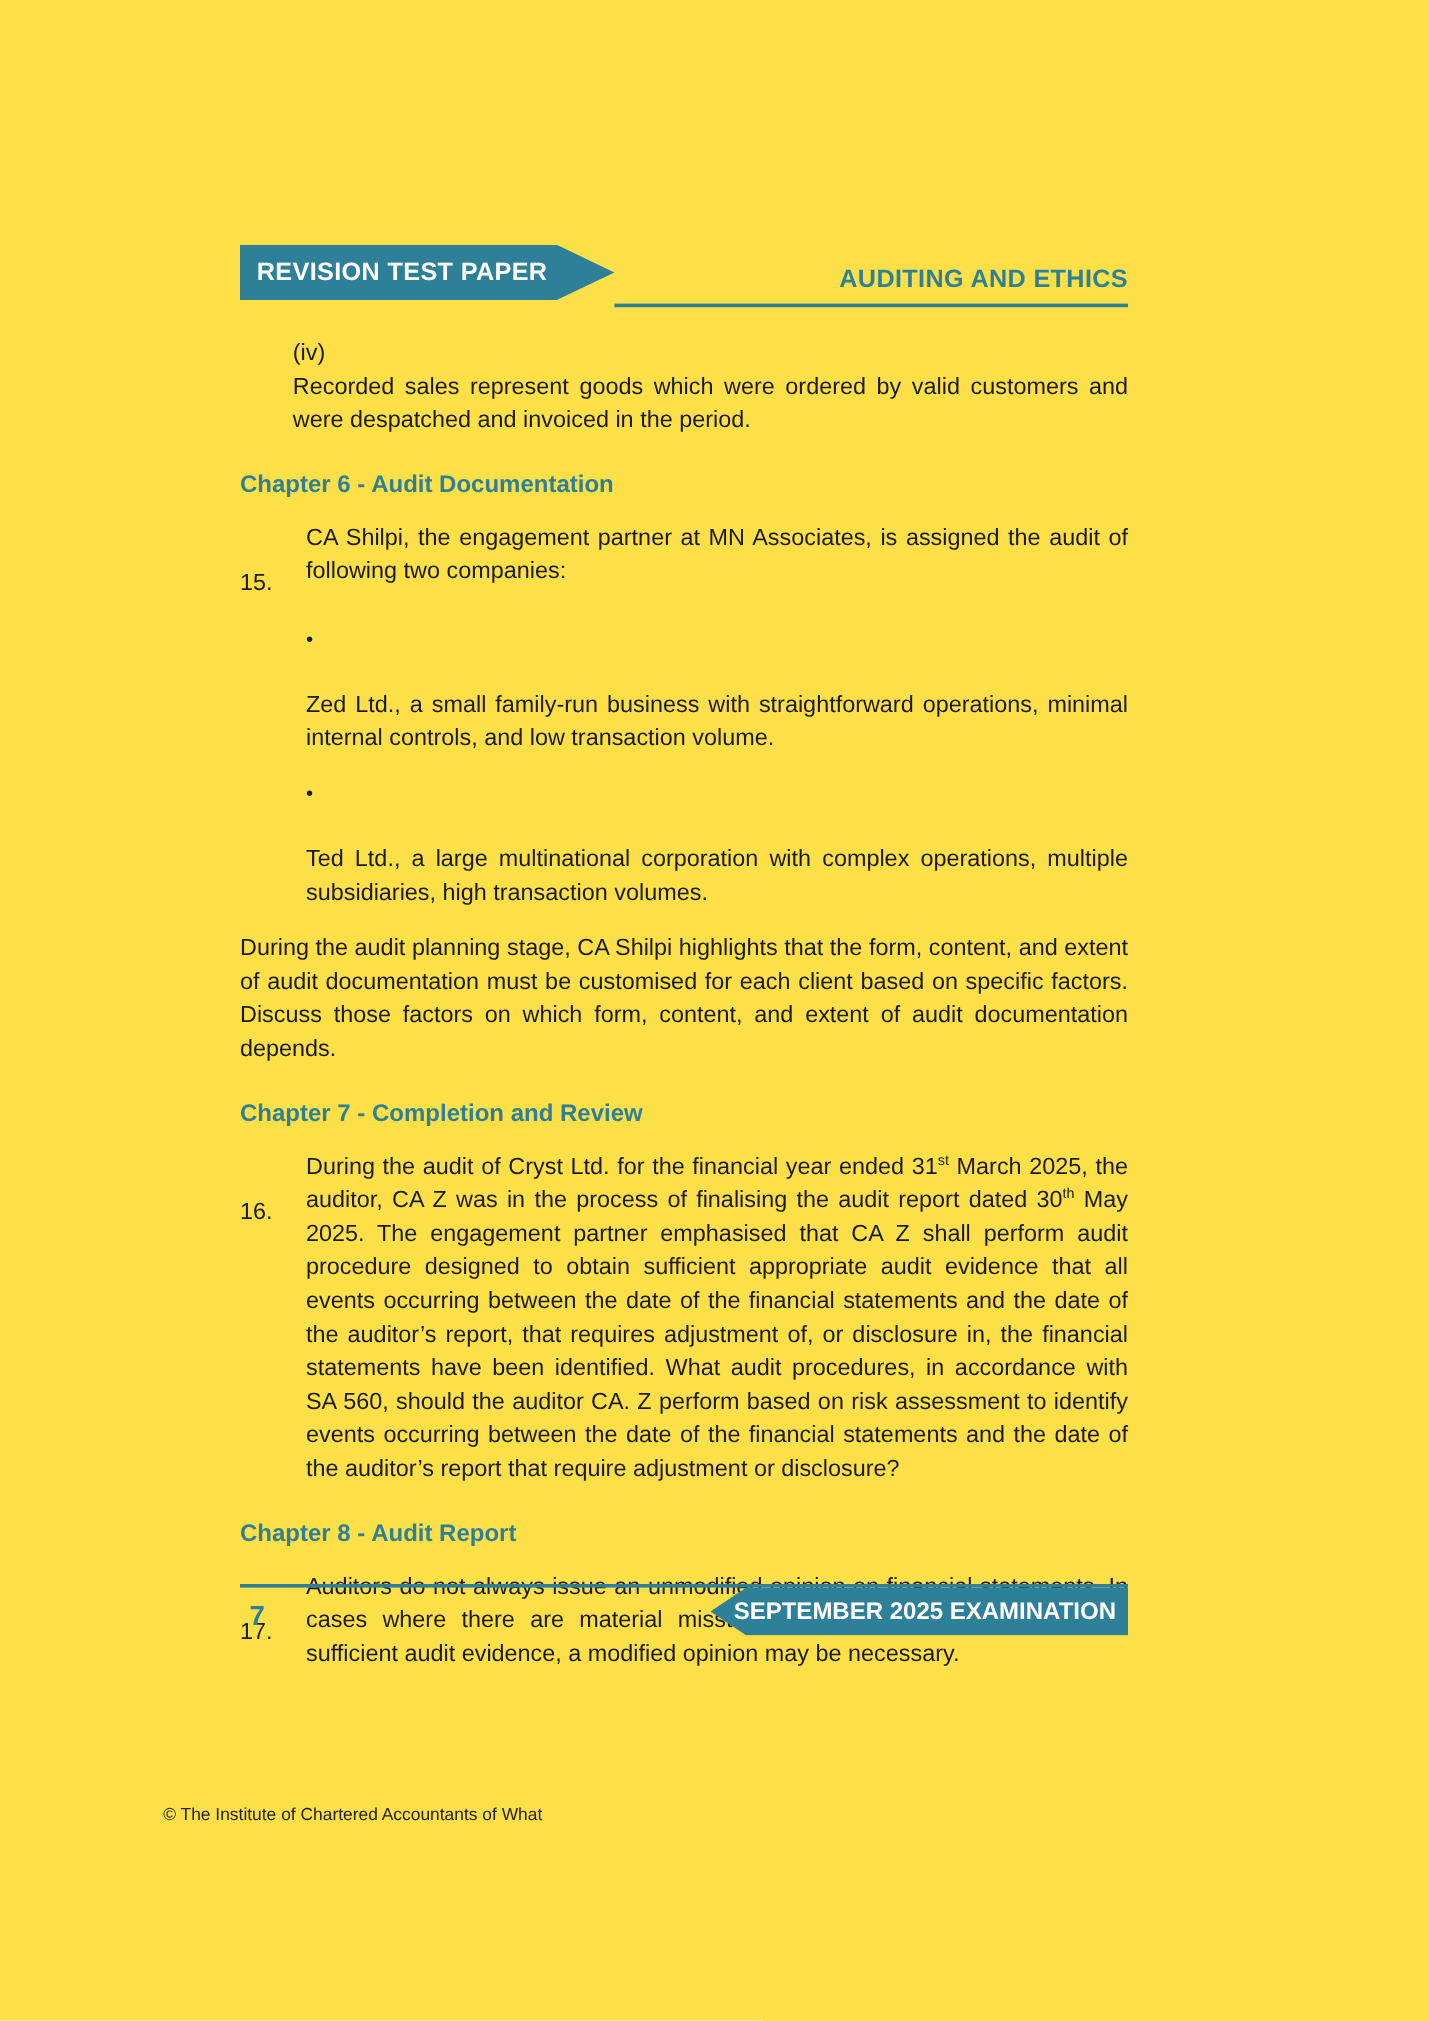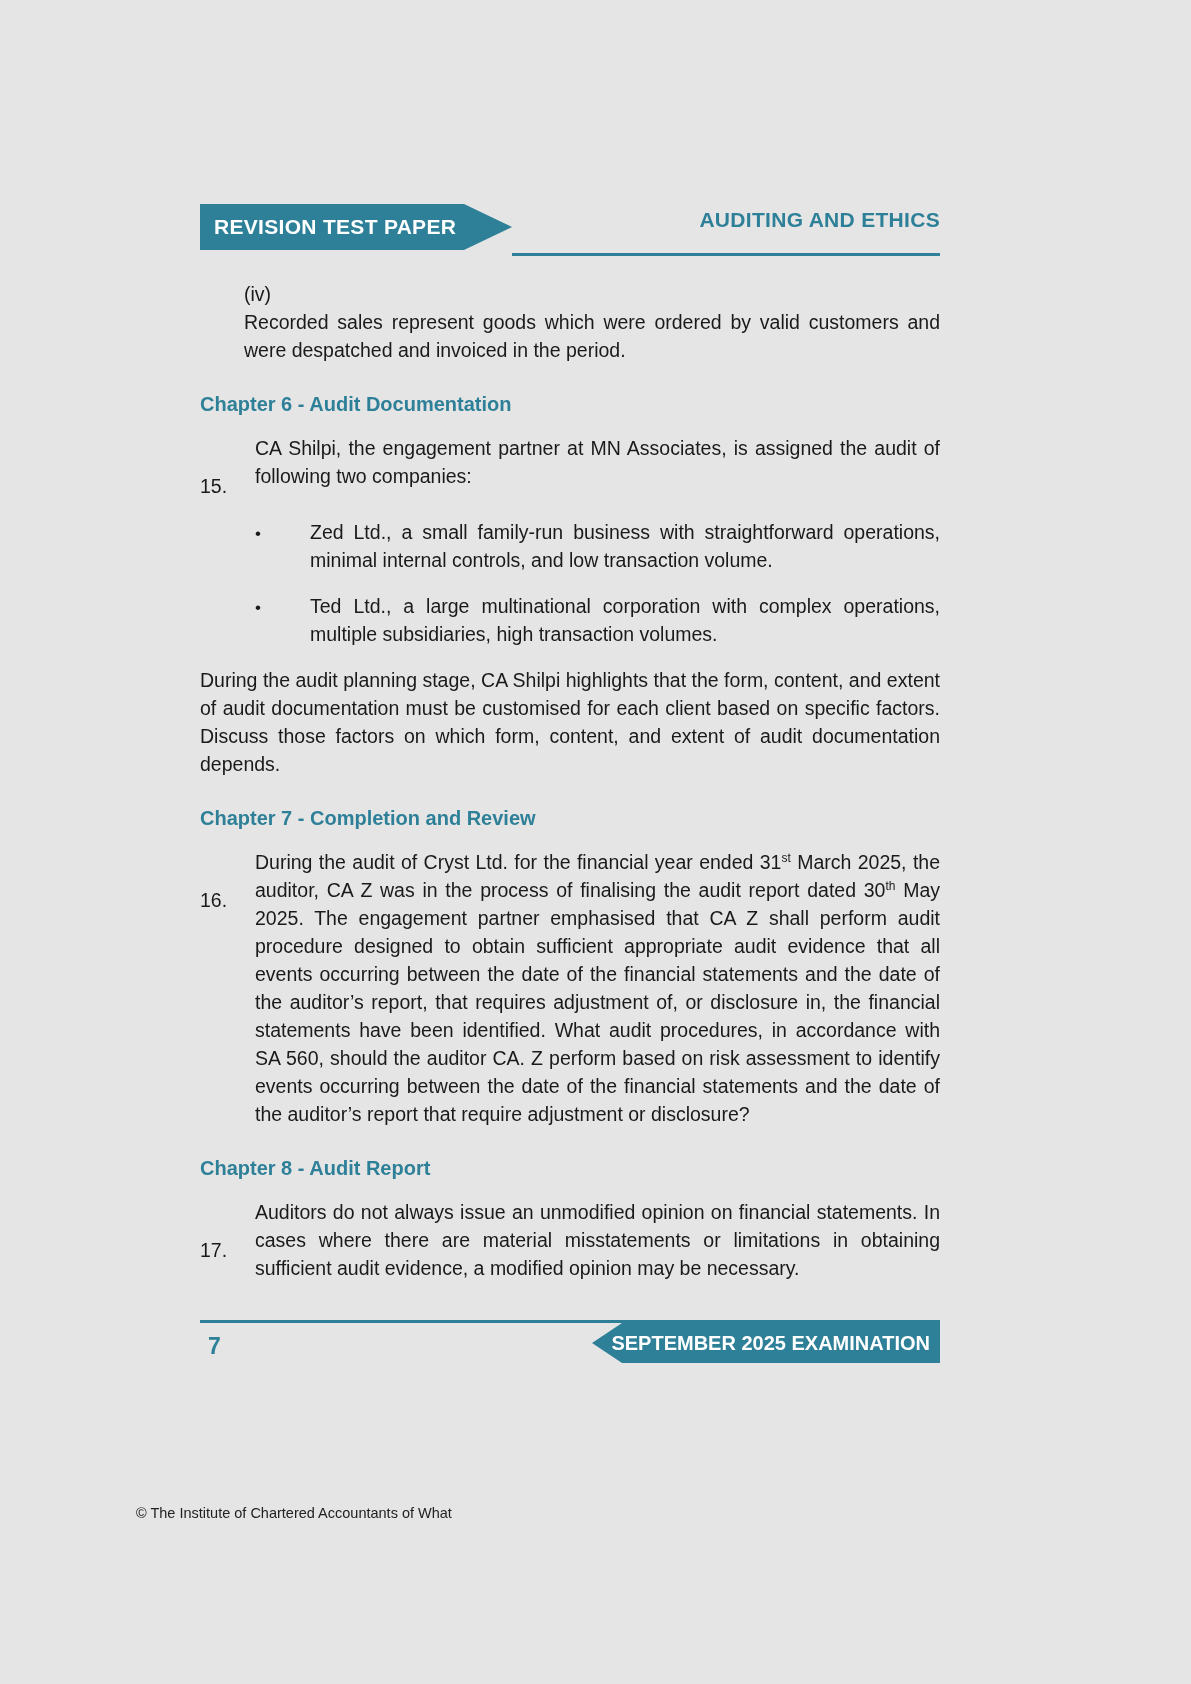--- a/index.html
+++ b/index.html
@@ -4,21 +4,21 @@
 <style>
   html, body {
     margin: 0;
     padding: 0;
     background: #ffffff;
   }
   .page {
     position: relative;
     width: 1191px;
     height: 1684px;
-    background: #e5e5e5;
+    background: #fde047;
     font-family: "Liberation Sans", sans-serif;
     color: #1a1a1a;
     overflow: hidden;
   }
 
   
   .header {
     position: absolute;
     top: 204px;
     left: 200px;
@@ -44,21 +44,21 @@
     font-size: 21px;
     letter-spacing: 0.3px;
     white-space: nowrap;
   }
   .header-subject-wrap {
     flex: 1 1 auto;
     display: flex;
     align-items: flex-end;
     justify-content: flex-end;
     border-bottom: 3px solid #2e8098;
-    padding-bottom: 21px;
+    padding-bottom: 8px;
   }
   .header-subject-wrap span {
     color: #2e8098;
     font-weight: bold;
     font-size: 21px;
     letter-spacing: 0.3px;
     white-space: nowrap;
   }
 
   
@@ -85,20 +85,21 @@
 
   .row.sub-item { margin-left: 44px; flex-direction: column; }
   .row.sub-item .num { width: 58px; }
 
   .row.q-item .num { width: 55px; margin-top: 38px; }
 
   .bullet-row {
     display: flex;
     margin-left: 55px;
     margin-bottom: 18px;
+    flex-direction: column;
   }
   .bullet-row .bullet-marker {
     flex: 0 0 55px;
   }
   .bullet-row .bullet-marker::before {
     content: "\2022";
     font-size: 17px;
   }
   .bullet-row .txt { flex: 1 1 auto; }
 

